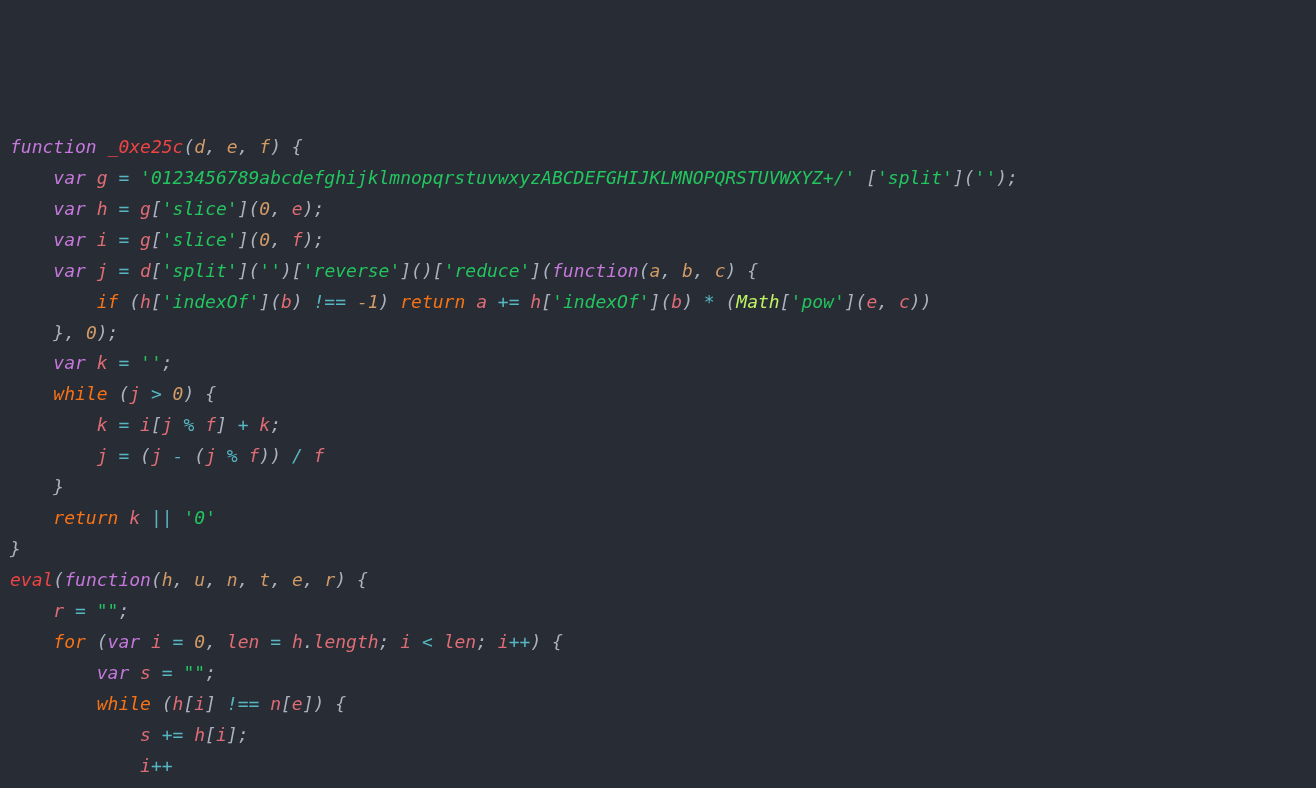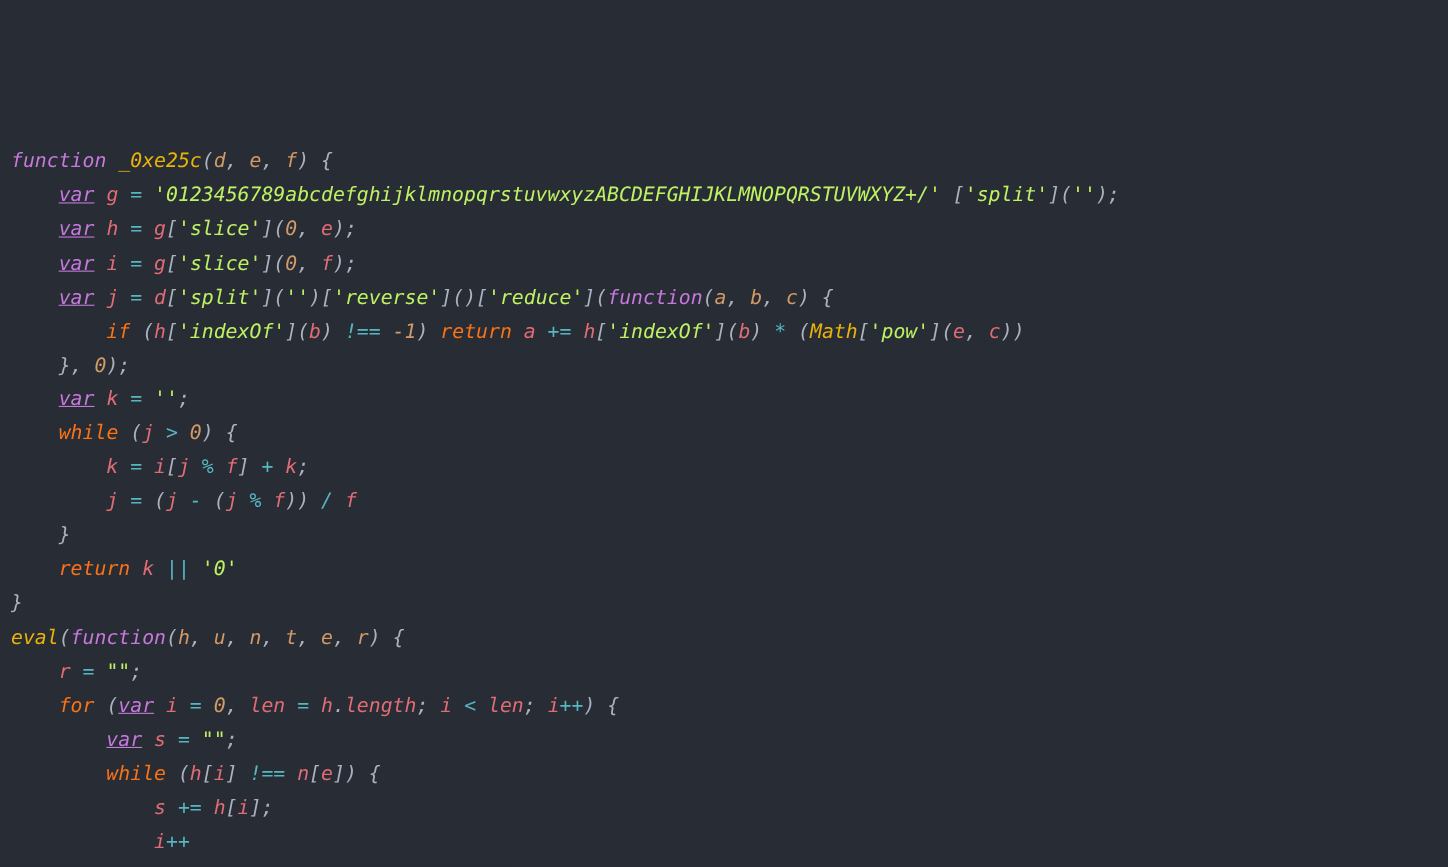--- a/index.html
+++ b/index.html
@@ -12,29 +12,29 @@
     padding: 8px 10px;
     white-space: pre;
     overflow: hidden;
     width: 1316px;
     height: 788px;
     font-style: italic;
   }
   .l { display: block; }
   .kw  { color: #f97316; }
   .kw2 { color: #c678dd; }
-  .st  { color: #c678dd; font-style: italic; text-decoration: underline; }
-  .fn  { color: #eab308; font-style: italic; }
+  .st  { color: #c678dd; font-style: italic; }
+  .fn  { color: #ef4444; font-style: italic; }
   .id  { color: #e06c75; font-style: italic; }
   .par { color: #d19a66; font-style: italic; }
   .op  { color: #56b6c2; }
   .num { color: #d19a66; }
-  .str { color: #bef264; }
+  .str { color: #22c55e; }
   .pn  { color: #abb2bf; }
-  .cls { color: #eab308; margin-top: 20px; }
+  .cls { color: #bef264; margin-top: 20px; }
 </style>
 </head>
 <body>
 
 
 
 <code id="editor"><span class="l"><span class="kw2">function</span> <span class="fn">_0xe25c</span><span class="pn">(</span><span class="par">d</span><span class="pn">,</span> <span class="par">e</span><span class="pn">,</span> <span class="par">f</span><span class="pn">)</span> <span class="pn">{</span></span><span class="l">    <span class="st">var</span> <span class="id">g</span> <span class="op">=</span> <span class="str">'0123456789abcdefghijklmnopqrstuvwxyzABCDEFGHIJKLMNOPQRSTUVWXYZ+/'</span> <span class="pn">[</span><span class="str">'split'</span><span class="pn">]</span><span class="pn">(</span><span class="str">''</span><span class="pn">)</span><span class="pn">;</span></span><span class="l">    <span class="st">var</span> <span class="id">h</span> <span class="op">=</span> <span class="id">g</span><span class="pn">[</span><span class="str">'slice'</span><span class="pn">]</span><span class="pn">(</span><span class="num">0</span><span class="pn">,</span> <span class="id">e</span><span class="pn">)</span><span class="pn">;</span></span><span class="l">    <span class="st">var</span> <span class="id">i</span> <span class="op">=</span> <span class="id">g</span><span class="pn">[</span><span class="str">'slice'</span><span class="pn">]</span><span class="pn">(</span><span class="num">0</span><span class="pn">,</span> <span class="id">f</span><span class="pn">)</span><span class="pn">;</span></span><span class="l">    <span class="st">var</span> <span class="id">j</span> <span class="op">=</span> <span class="id">d</span><span class="pn">[</span><span class="str">'split'</span><span class="pn">]</span><span class="pn">(</span><span class="str">''</span><span class="pn">)</span><span class="pn">[</span><span class="str">'reverse'</span><span class="pn">]</span><span class="pn">(</span><span class="pn">)</span><span class="pn">[</span><span class="str">'reduce'</span><span class="pn">]</span><span class="pn">(</span><span class="kw2">function</span><span class="pn">(</span><span class="par">a</span><span class="pn">,</span> <span class="par">b</span><span class="pn">,</span> <span class="par">c</span><span class="pn">)</span> <span class="pn">{</span></span><span class="l">        <span class="kw">if</span> <span class="pn">(</span><span class="id">h</span><span class="pn">[</span><span class="str">'indexOf'</span><span class="pn">]</span><span class="pn">(</span><span class="id">b</span><span class="pn">)</span> <span class="op">!==</span> <span class="num">-1</span><span class="pn">)</span> <span class="kw">return</span> <span class="id">a</span> <span class="op">+=</span> <span class="id">h</span><span class="pn">[</span><span class="str">'indexOf'</span><span class="pn">]</span><span class="pn">(</span><span class="id">b</span><span class="pn">)</span> <span class="op">*</span> <span class="pn">(</span><span class="cls">Math</span><span class="pn">[</span><span class="str">'pow'</span><span class="pn">]</span><span class="pn">(</span><span class="id">e</span><span class="pn">,</span> <span class="id">c</span><span class="pn">)</span><span class="pn">)</span></span><span class="l">    <span class="pn">}</span><span class="pn">,</span> <span class="num">0</span><span class="pn">)</span><span class="pn">;</span></span><span class="l">    <span class="st">var</span> <span class="id">k</span> <span class="op">=</span> <span class="str">''</span><span class="pn">;</span></span><span class="l">    <span class="kw">while</span> <span class="pn">(</span><span class="id">j</span> <span class="op">&gt;</span> <span class="num">0</span><span class="pn">)</span> <span class="pn">{</span></span><span class="l">        <span class="id">k</span> <span class="op">=</span> <span class="id">i</span><span class="pn">[</span><span class="id">j</span> <span class="op">%</span> <span class="id">f</span><span class="pn">]</span> <span class="op">+</span> <span class="id">k</span><span class="pn">;</span></span><span class="l">        <span class="id">j</span> <span class="op">=</span> <span class="pn">(</span><span class="id">j</span> <span class="op">-</span> <span class="pn">(</span><span class="id">j</span> <span class="op">%</span> <span class="id">f</span><span class="pn">)</span><span class="pn">)</span> <span class="op">/</span> <span class="id">f</span></span><span class="l">    <span class="pn">}</span></span><span class="l">    <span class="kw">return</span> <span class="id">k</span> <span class="op">||</span> <span class="str">'0'</span></span><span class="l"><span class="pn">}</span></span><span class="l"><span class="fn">eval</span><span class="pn">(</span><span class="kw2">function</span><span class="pn">(</span><span class="par">h</span><span class="pn">,</span> <span class="par">u</span><span class="pn">,</span> <span class="par">n</span><span class="pn">,</span> <span class="par">t</span><span class="pn">,</span> <span class="par">e</span><span class="pn">,</span> <span class="par">r</span><span class="pn">)</span> <span class="pn">{</span></span><span class="l">    <span class="id">r</span> <span class="op">=</span> <span class="str">""</span><span class="pn">;</span></span><span class="l">    <span class="kw">for</span> <span class="pn">(</span><span class="st">var</span> <span class="id">i</span> <span class="op">=</span> <span class="num">0</span><span class="pn">,</span> <span class="id">len</span> <span class="op">=</span> <span class="id">h</span><span class="pn">.</span><span class="id">length</span><span class="pn">;</span> <span class="id">i</span> <span class="op">&lt;</span> <span class="id">len</span><span class="pn">;</span> <span class="id">i</span><span class="op">++</span><span class="pn">)</span> <span class="pn">{</span></span><span class="l">        <span class="st">var</span> <span class="id">s</span> <span class="op">=</span> <span class="str">""</span><span class="pn">;</span></span><span class="l">        <span class="kw">while</span> <span class="pn">(</span><span class="id">h</span><span class="pn">[</span><span class="id">i</span><span class="pn">]</span> <span class="op">!==</span> <span class="id">n</span><span class="pn">[</span><span class="id">e</span><span class="pn">]</span><span class="pn">)</span> <span class="pn">{</span></span><span class="l">            <span class="id">s</span> <span class="op">+=</span> <span class="id">h</span><span class="pn">[</span><span class="id">i</span><span class="pn">]</span><span class="pn">;</span></span><span class="l">            <span class="id">i</span><span class="op">++</span></span><span class="l">        <span class="pn">}</span></span></code>
 
 
 

